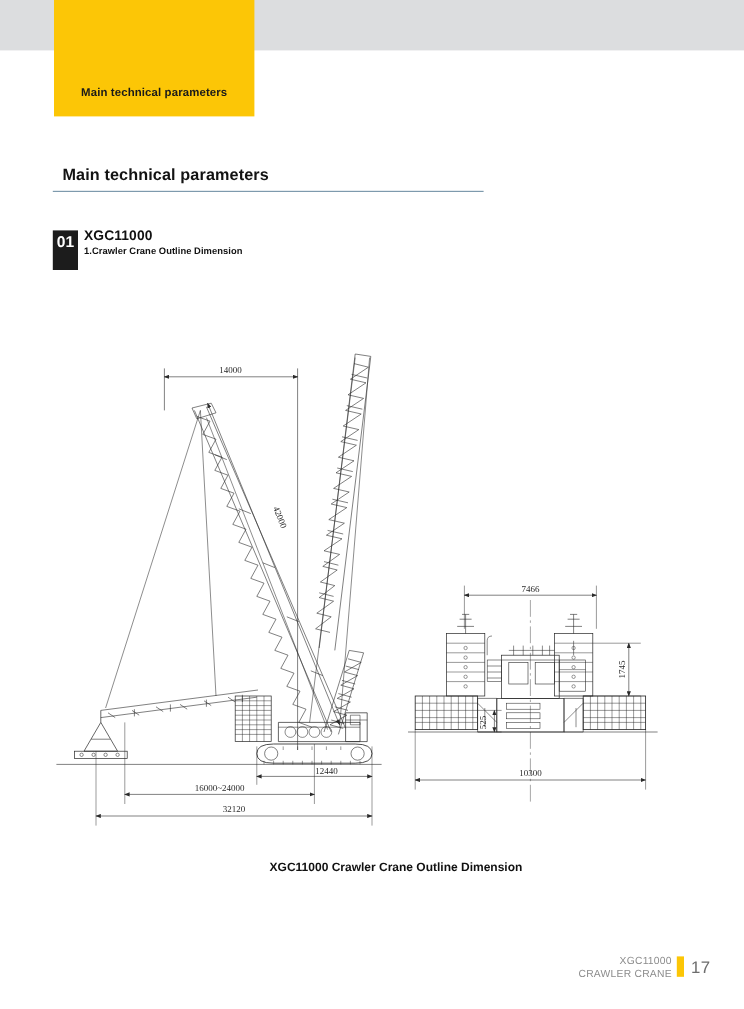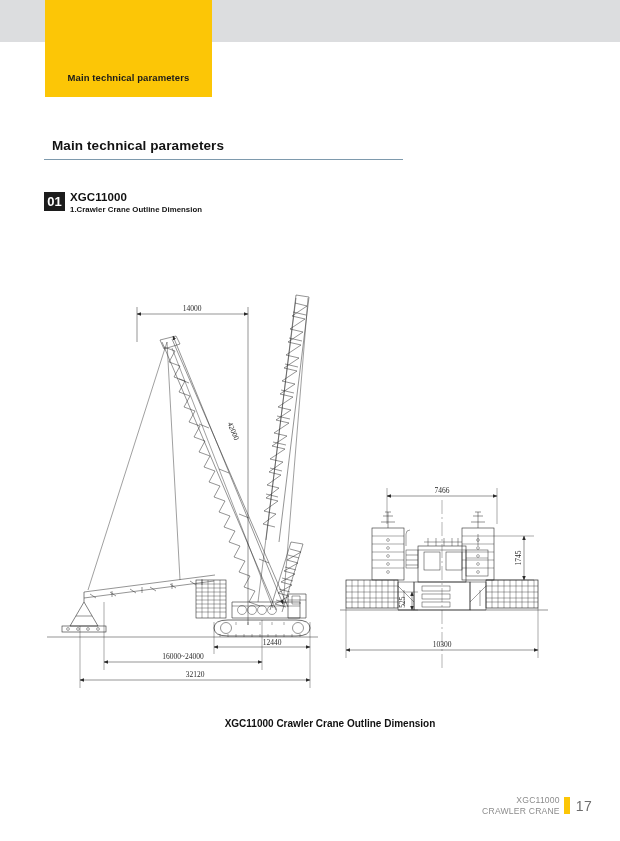--- a/index.html
+++ b/index.html
@@ -53,21 +53,21 @@
     position: absolute;
     left: 44px; top: 159px;
     width: 359px; height: 1px;
     background: #7e9aad;
   }
 
   
   .item-badge {
     position: absolute;
     left: 44px; top: 192px;
-    width: 21px; height: 19px;
+    width: 21px; height: 33px;
     background: #1c1c1c;
     color: #ffffff;
     font-size: 13px;
     font-weight: bold;
     line-height: 19px;
     text-align: center;
     font-family: "Liberation Sans", sans-serif;
   }
   .item-title {
     position: absolute;

